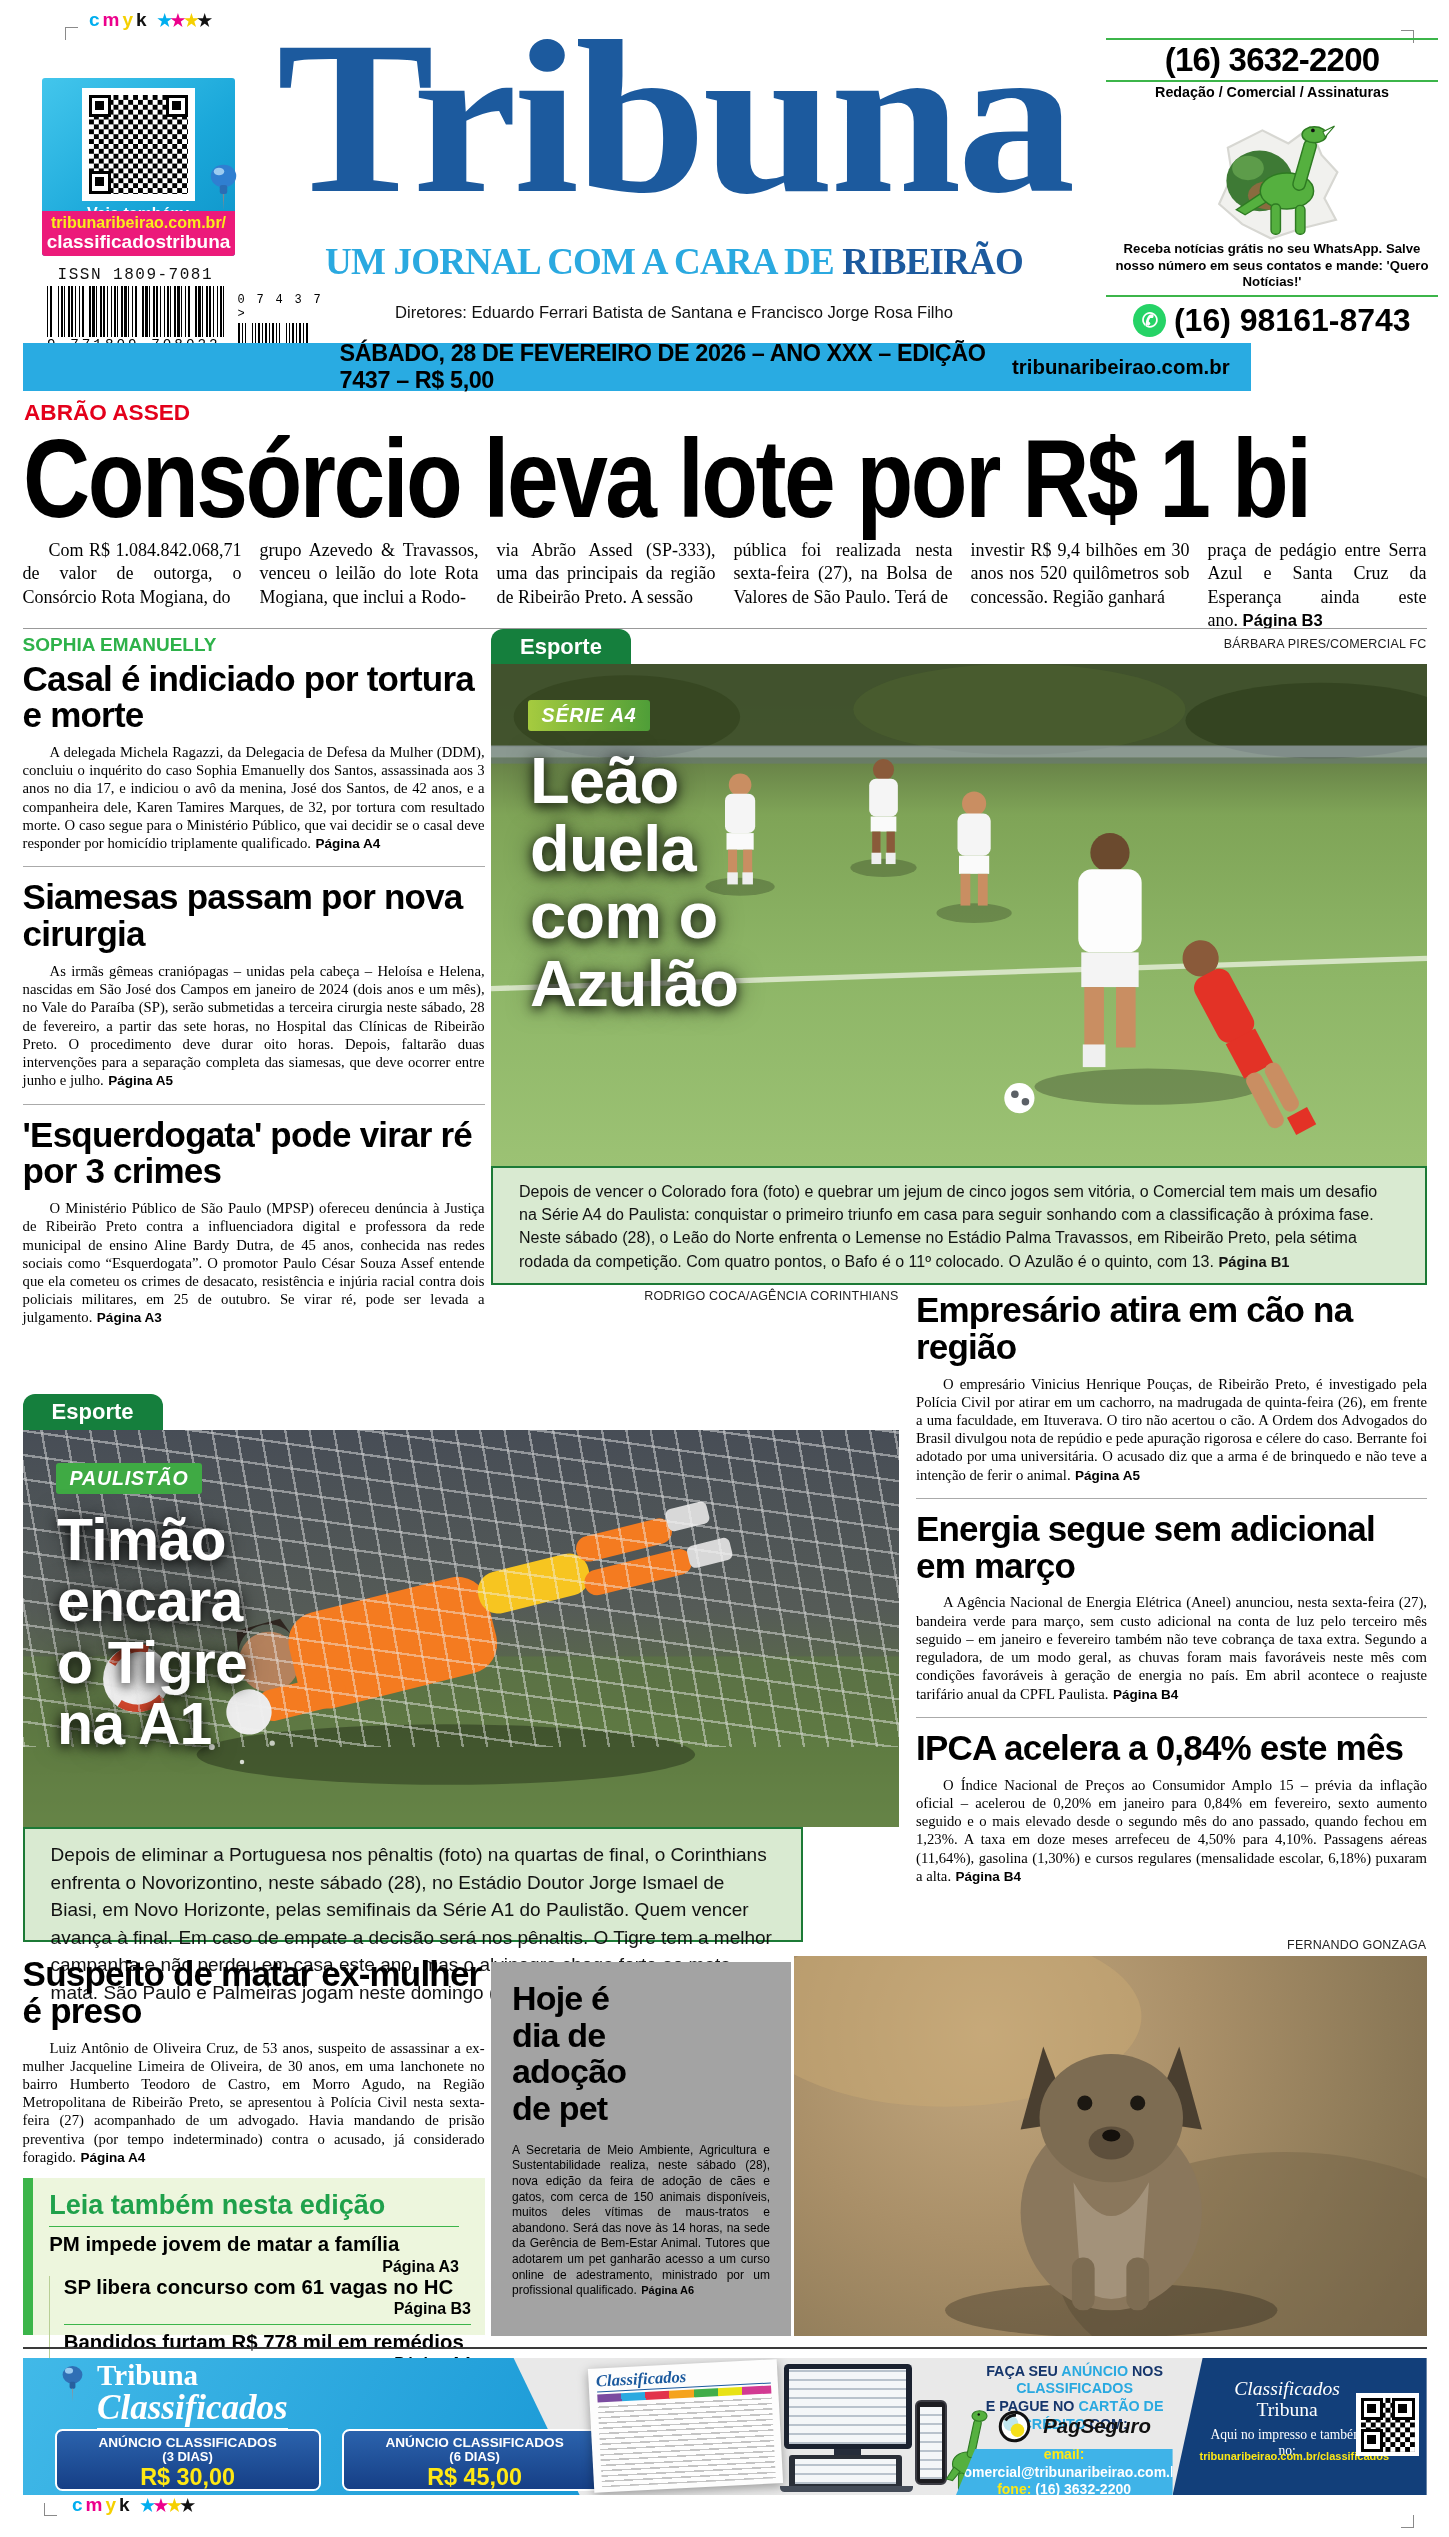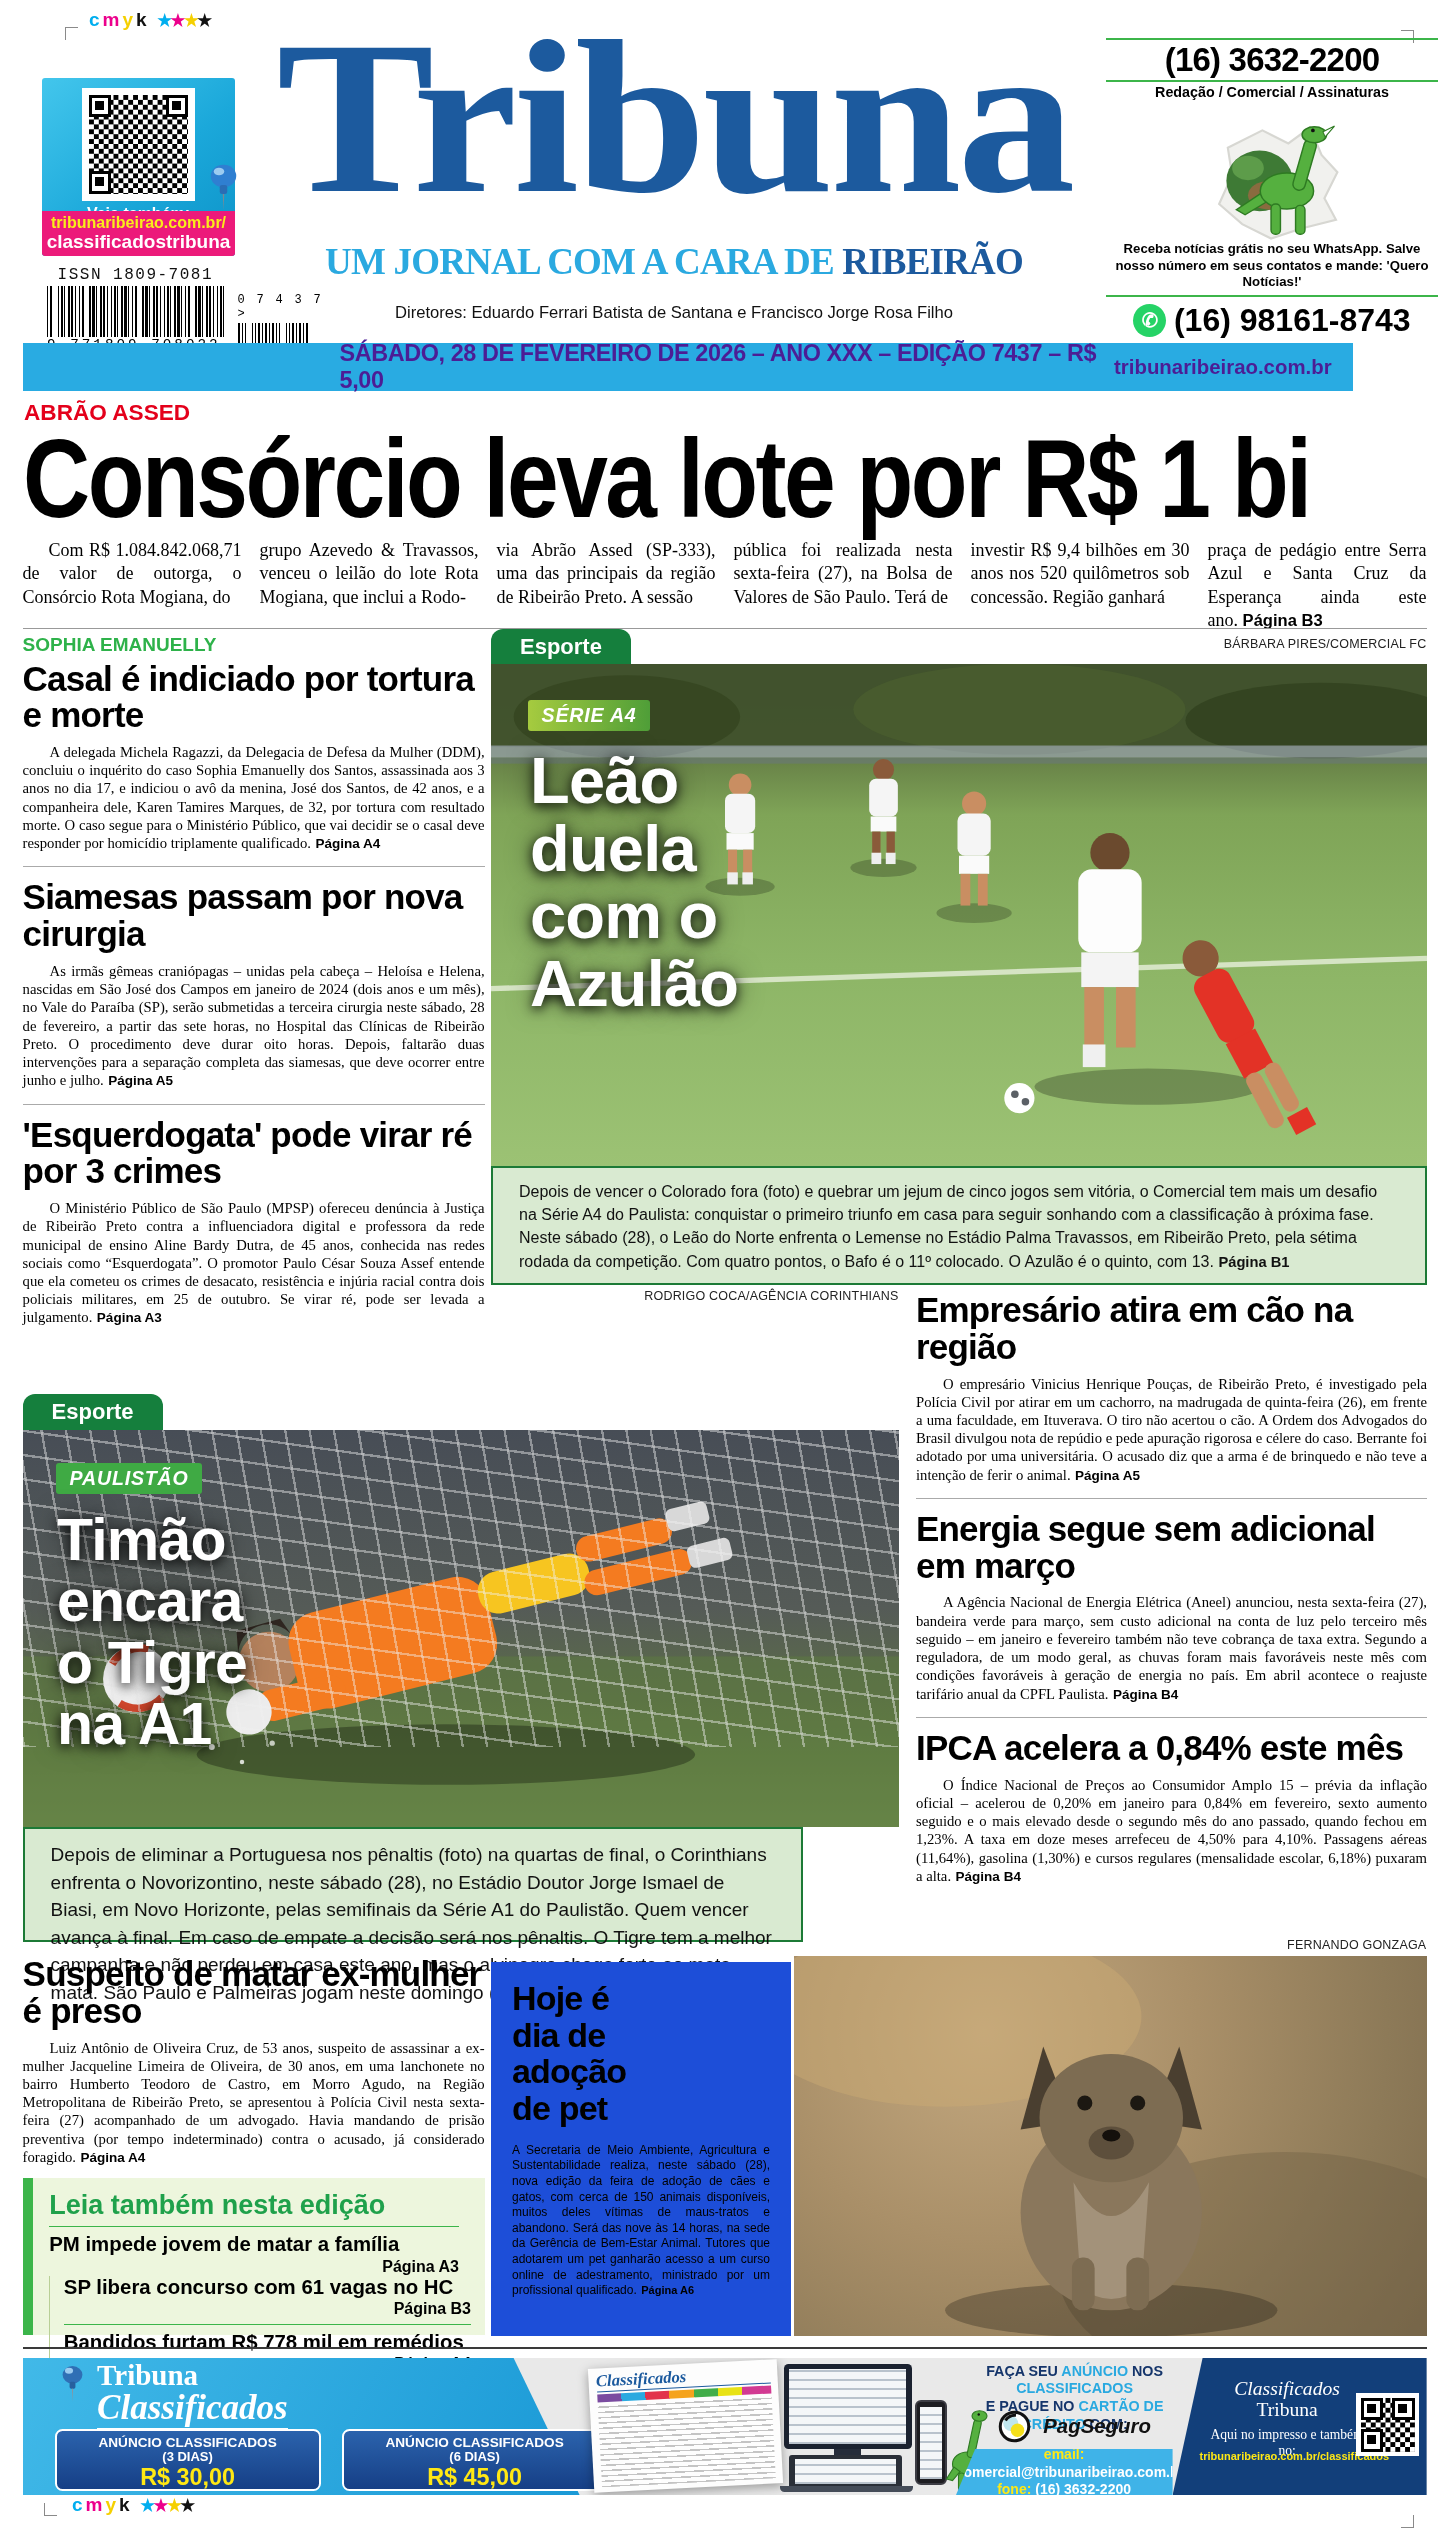--- a/index.html
+++ b/index.html
@@ -57,21 +57,21 @@
   .gline{border:0;border-top:2.3px solid #3cb54a;margin:2.3px 0;}
   .contact .phone{font-size:33px;font-weight:bold;letter-spacing:-0.8px;line-height:1.05;margin:1.5px 0;}
   .contact .depts{font-size:14.3px;font-weight:bold;margin:2.3px 0 1.5px;}
   .dino-wrap{height:140px;display:flex;justify-content:center;align-items:center;}
   .contact .wapromo{font-size:13.2px;font-weight:bold;line-height:1.25;margin:0 4.5px 4.5px;}
   .contact .wanum{display:flex;justify-content:center;align-items:center;gap:7.5px;font-size:32px;font-weight:bold;margin-top:4.5px;}
   .waicon{width:33px;height:33px;border-radius:50%;background:#25d366;color:#fff;display:flex;
           align-items:center;justify-content:center;font-size:19.6px;flex:0 0 auto;}
 
   
-  .datebar{position:absolute;left:22.6px;top:343px;width:1330px;height:48px;background:#29abe2;color:#4c1d95;
+  .datebar{position:absolute;left:22.6px;top:343px;width:1228px;height:48px;background:#29abe2;color:#000000;
            display:flex;align-items:center;justify-content:space-between;font-weight:bold;}
   .datebar .dl{margin-left:317px;font-size:23.4px;letter-spacing:-0.4px;}
   .datebar .dr{margin-right:21px;font-size:20.4px;}
 
   
   .kicker-red{position:absolute;left:24px;top:400px;color:#e4001b;font-size:22.6px;font-weight:bold;}
   .mainhead{position:absolute;left:22.6px;top:423px;font-size:112px;line-height:112px;font-weight:bold;
             letter-spacing:-3px;white-space:nowrap;transform:scaleX(0.83);transform-origin:0 0;}
   .leadrow{position:absolute;left:22.6px;top:539px;width:1404px;display:flex;gap:18px;}
   .leadcol{flex:1;font-family:"Liberation Serif",serif;font-size:18px;line-height:1.3;text-align:justify;}
@@ -114,21 +114,21 @@
   .ovt1{left:530px;top:747px;font-size:65px;}
   .ovt2{left:57px;top:1510px;font-size:59px;}
   .capbox{position:absolute;background:#d9ead1;border:2.3px solid #1c7a36;color:#111;
           font-size:16px;line-height:1.45;padding:12px 26px;box-sizing:border-box;}
   .cap1{left:491px;top:1166px;width:936px;height:119px;}
   .cap2{left:22.6px;top:1827px;width:780px;height:115px;font-size:19px;}
 
   
   .dogphoto{position:absolute;left:794px;top:1956px;width:633px;height:380px;overflow:hidden;
             background:radial-gradient(circle at 30% 20%,#c3a87f 0%,#a98f68 40%,#8d7a58 75%,#7c6a4c 100%);}
-  .petbox{position:absolute;left:491px;top:1962px;width:300px;height:374px;background:#1d4ed8;
+  .petbox{position:absolute;left:491px;top:1962px;width:300px;height:374px;background:#a3a3a3;
           box-sizing:border-box;padding:18px 21px;}
   .pet-h{font-size:34px;font-weight:bold;line-height:1.08;letter-spacing:-0.8px;}
   .pet-b{font-size:12px;line-height:1.3;text-align:justify;margin-top:16px;}
 
   
   .suspect{position:absolute;left:22.6px;top:1956px;width:462px;}
   .readbox{position:absolute;left:22.6px;top:2178px;width:462px;height:157px;background:#edf6dd;
            border-left:10.6px solid #3cb54a;box-sizing:border-box;display:flex;padding:12px 13.6px 9px 16.6px;flex-direction:column;}
   .rb-col{flex:1;display:flex;flex-direction:column;}
   .rb-left{padding-right:12px;}

